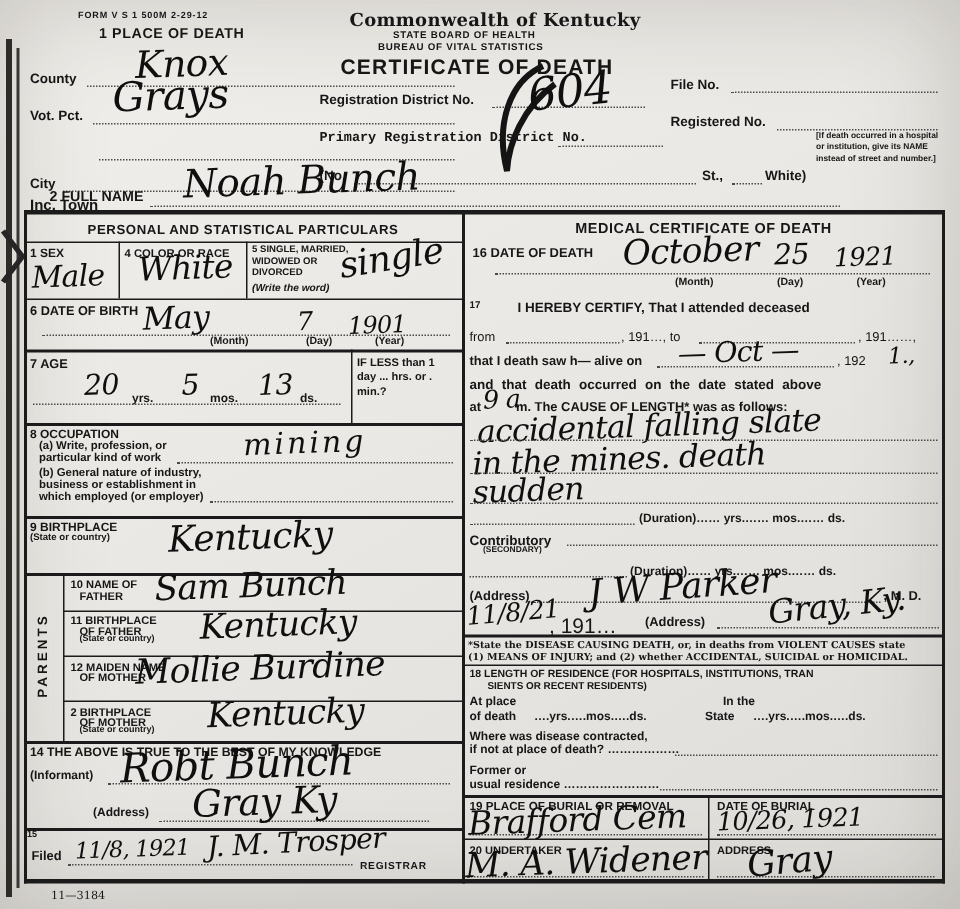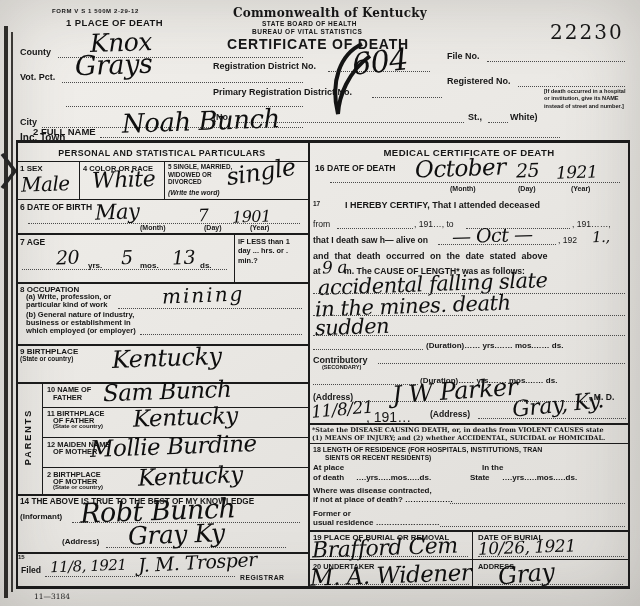--- a/index.html
+++ b/index.html
@@ -49,30 +49,29 @@
   <div class="pr" style="left:252px;top:28px;font-size:6.5px;letter-spacing:.5px;">BUREAU OF VITAL STATISTICS</div>
   <div class="pr" style="left:227px;top:36px;font-size:14px;letter-spacing:.8px;">CERTIFICATE OF DEATH</div>
 
   <div class="pr" style="left:213px;top:61px;font-size:9px;">Registration District No.</div>
   <div class="dts" style="left:328px;top:70px;width:102px;"></div>
   <svg class="ink" style="left:318px;top:40px;" width="56" height="78">
       <path d="M44,4 C22,14 12,42 20,74 C21,56 30,32 52,16" fill="none" stroke="#141414" stroke-width="4"></path>
     </svg>
   <div class="hw" style="left:352px;top:44px;font-size:30px;transform:rotate(-6deg);">604</div>
 
-  <div class="pr" style="left:213px;top:87px;font-size:9px;">Primary Registration District No.</div>
+  <div class="pr" style="left:213px;top:87px;font-size:9px;font-family:Liberation Mono, monospace;">Primary Registration District No.</div>
   <div class="dts" style="left:372px;top:96px;width:70px;"></div>
 
   <div class="pr" style="left:213px;top:112px;font-size:9px;">(No.</div>
   <div class="dts" style="left:236px;top:121px;width:228px;"></div>
   <div class="pr" style="left:468px;top:112px;font-size:9px;">St.,</div>
   <div class="dts" style="left:488px;top:121px;width:20px;"></div>
   <div class="pr" style="left:510px;top:112px;font-size:9px;">White)</div>
 
-  <div class="pr ser" style="left:550px;top:20px;font-size:20px;letter-spacing:2px;font-weight:400;">22230</div>
   <div class="pr" style="left:447px;top:51px;font-size:9px;">File No.</div>
   <div class="dts" style="left:487px;top:60px;width:138px;"></div>
   <div class="pr" style="left:447px;top:76px;font-size:9px;">Registered No.</div>
   <div class="dts" style="left:518px;top:85px;width:107px;"></div>
   <div class="prm" style="left:544px;top:88px;width:88px;font-size:5.6px;line-height:1.3;text-align:left;">[If death occurred in a hospital or institution, give its NAME instead of street and number.]</div>
 
   <div class="pr" style="left:33px;top:126px;font-size:9.5px;">2 FULL NAME</div>
   <div class="dts" style="left:100px;top:136px;width:460px;"></div>
   <div class="hw" style="left:122px;top:106px;font-size:26px;">Noah Bunch</div>
 

